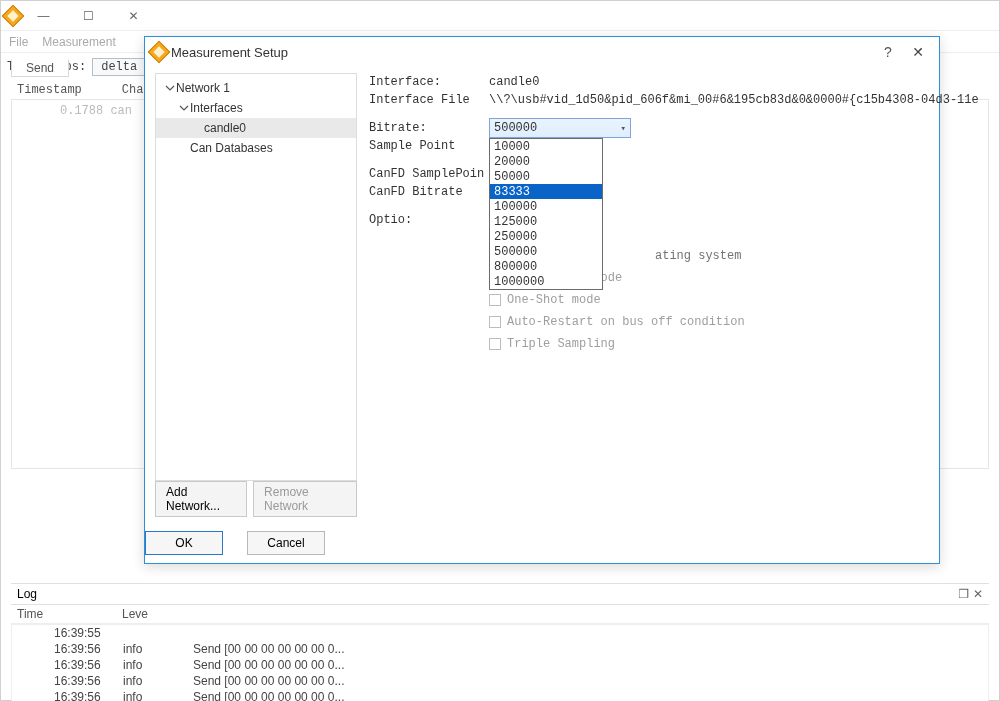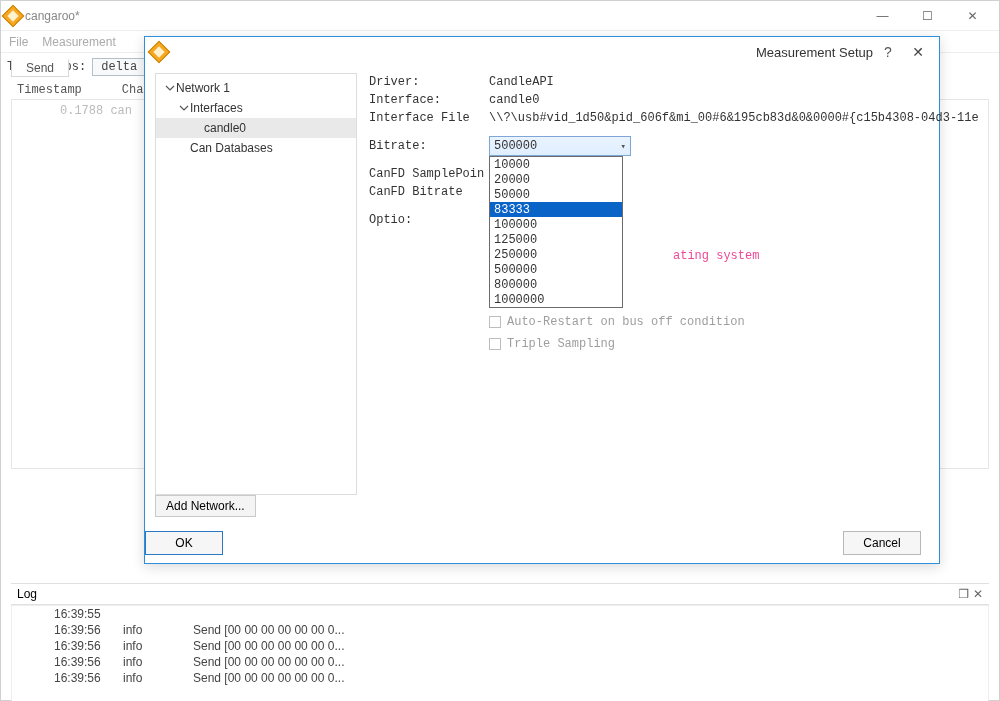--- a/index.html
+++ b/index.html
@@ -61,21 +61,21 @@
 .chkbox { width: 12px; height: 12px; border: 1px solid #7a7a7a; background:#fff; }
 
 
 .dialog {
   position: absolute; left: 144px; top: 36px; width: 796px; height: 528px;
   background: #fff; border: 1px solid #2f8fd8;
   box-shadow: 0 3px 12px rgba(0,0,0,0.15);
   display: flex; flex-direction: column;
 }
 .dialog-titlebar { height: 30px; display: flex; align-items: center; padding: 0 6px; }
-.dialog-titlebar .dtitle { margin-left: 4px; font-size: 13px; color: #333; flex:1;text-align:right;}
+.dialog-titlebar .dtitle { margin-left: 4px; font-size: 13px; color: #333; flex:1;}
 .dialog-titlebar .help { width: 30px; text-align:center; color:#555; font-size: 14px;}
 .dialog-titlebar .close { width: 30px; text-align:center; color:#444; font-size: 14px;}
 
 .dialog-body { flex: 1; display: flex; padding: 6px 10px 6px 10px; gap: 12px; }
 .tree-panel { width: 202px; border: 1px solid #dcdcdc; background: #fff; padding: 4px 0; }
 .tree-row { display: flex; align-items: center; height: 20px; padding: 0 6px; color: #333; font-size: 12px; }
 .tree-row .caret { width: 12px; display:inline-flex; justify-content:center; color:#555;}
 .tree-l1 { padding-left: 8px; }
 .tree-l2 { padding-left: 22px; }
 .tree-l3 { padding-left: 48px; }
@@ -86,49 +86,48 @@
 
 .detail-panel { flex: 1; position: relative; color:#333; }
 .det-row { display:flex; align-items:center; height: 18px; }
 .det-label { width: 120px; }
 .det-value { flex:1; white-space: nowrap; overflow:hidden; }
 .sep { height: 10px;}
 
 .combo { position: relative; width: 142px; }
 .combo-display { border: 1px solid #7ea6d6; background: linear-gradient(#eaf3ff,#dfeeff); height: 20px; display:flex; align-items:center; padding: 0 4px; justify-content: space-between; }
 .combo-display .arrow { font-size: 9px; color:#555;}
-.combo-list { position:absolute; left:0; top:20px; width: 134px; border: 1px solid #6b6b6b; background:#fff; z-index: 20;}
+.combo-list { position:absolute; left:0; top:20px; width: 114px; border: 1px solid #6b6b6b; background:#fff; z-index: 20;}
 .combo-item { height: 15px; padding: 0 4px; display:flex; align-items:center; }
 .combo-item.selected { background: #0a63c6; color:#fff; }
 
 .opt-area { position: absolute; left: 120px; top: 176px; color:#777;}
-.opt-right-text { position: absolute; left: 286px; top: 176px; color:#ec4899;margin-left:18px; }
+.opt-right-text { position: absolute; left: 286px; top: 176px; color:#737373; }
 .opt-row { display:flex; align-items:center; gap: 6px; height: 22px; color:#9e9e9e;}
 
-.dialog-buttons { height: 40px; display:flex; justify-content:space-between; align-items:center; gap: 24px; padding-right: 18px;}
+.dialog-buttons { height: 40px; display:flex; justify-content:flex-start; align-items:center; gap: 24px; padding-right: 18px;}
 .dlg-btn { width: 78px; height: 24px; border: 1px solid #b8b8b8; background:#f6f6f6; display:flex; align-items:center; justify-content:center;}
 .dlg-btn.primary { border: 1px solid #2b78c4; }
 
 .app-icon {
   width: 16px; height: 16px; background: #f6a821;
   transform: rotate(45deg); border: 1px solid #c97e00;
   display:inline-block;
 }
 .app-icon-inner { display:block; width:8px; height:8px; background:#fff2cf; margin:3px;}
 .caret-svg { width:10px; height:10px; }
 </style>
 </head>
 <body>
 
 <div class="main-window">
   <div class="main-titlebar">
     <span class="app-icon">
         <span class="app-icon-inner"></span>
       </span>
-    <span class="title">cangaroo*</span>
     <div class="win-btns">
       <div class="win-btn">—</div>
       <div class="win-btn">☐</div>
       <div class="win-btn">✕</div>
     </div>
   </div>
   <div class="menubar">
     <span>File</span>
     <span>Measurement</span>
   </div>
@@ -184,20 +183,25 @@
 
     <div class="log-panel">
       <div class="log-title">
         <span>Log</span>
         <span class="spacer"></span>
         <span class="log-icons">
           <span>❐</span>
           <span>✕</span>
         </span>
       </div>
+      <div class="log-headers">
+        <div>Time</div>
+        <div>Leve</div>
+        <div></div>
+      </div>
       <div class="log-rows" id="log-rows">
           <div class="log-row">
             <div>16:39:55</div>
             <div></div>
             <div></div>
           </div>
           <div class="log-row">
             <div>16:39:56</div>
             <div>info</div>
             <div>Send [00 00 00 00 00 00 0...</div>
@@ -257,28 +261,25 @@
         <div class="tree-row tree-l3 selected">
           <span>candle0</span>
         </div>
         <div class="tree-row tree-l2">
           <span class="caret" style="visibility:hidden;">▾</span>
           <span>Can Databases</span>
         </div>
       </div>
       <div class="tree-buttons">
         <div class="tbtn">Add Network...</div>
+        <div class="tbtn disabled">Remove Network</div>
       </div>
     </div>
 
     <div class="detail-panel mono">
-      <div class="det-row">
-          <div class="det-label">Driver:</div>
-          <div class="det-value">CandleAPI</div>
-        </div>
       <div class="det-row">
           <div class="det-label">Interface:</div>
           <div class="det-value">candle0</div>
         </div>
       <div class="det-row">
           <div class="det-label">Interface File</div>
           <div class="det-value">\\?\usb#vid_1d50&amp;pid_606f&amp;mi_00#6&amp;195cb83d&amp;0&amp;0000#{c15b4308-04d3-11e</div>
         </div>
       <div class="sep"></div>
       <div class="det-row">
@@ -295,20 +296,23 @@
               <div class="combo-item mono selected">83333</div>
               <div class="combo-item mono">100000</div>
               <div class="combo-item mono">125000</div>
               <div class="combo-item mono">250000</div>
               <div class="combo-item mono">500000</div>
               <div class="combo-item mono">800000</div>
               <div class="combo-item mono">1000000</div>
             </div>
         </div>
       </div>
+      <div class="det-row">
+          <div class="det-label">Sample Point</div>
+        </div>
       <div class="sep"></div>
       <div class="det-row">
           <div class="det-label">CanFD SamplePoin</div>
         </div>
       <div class="det-row">
           <div class="det-label">CanFD Bitrate</div>
         </div>
       <div class="sep"></div>
       <div class="det-row">
           <div class="det-label">Optio:</div>

